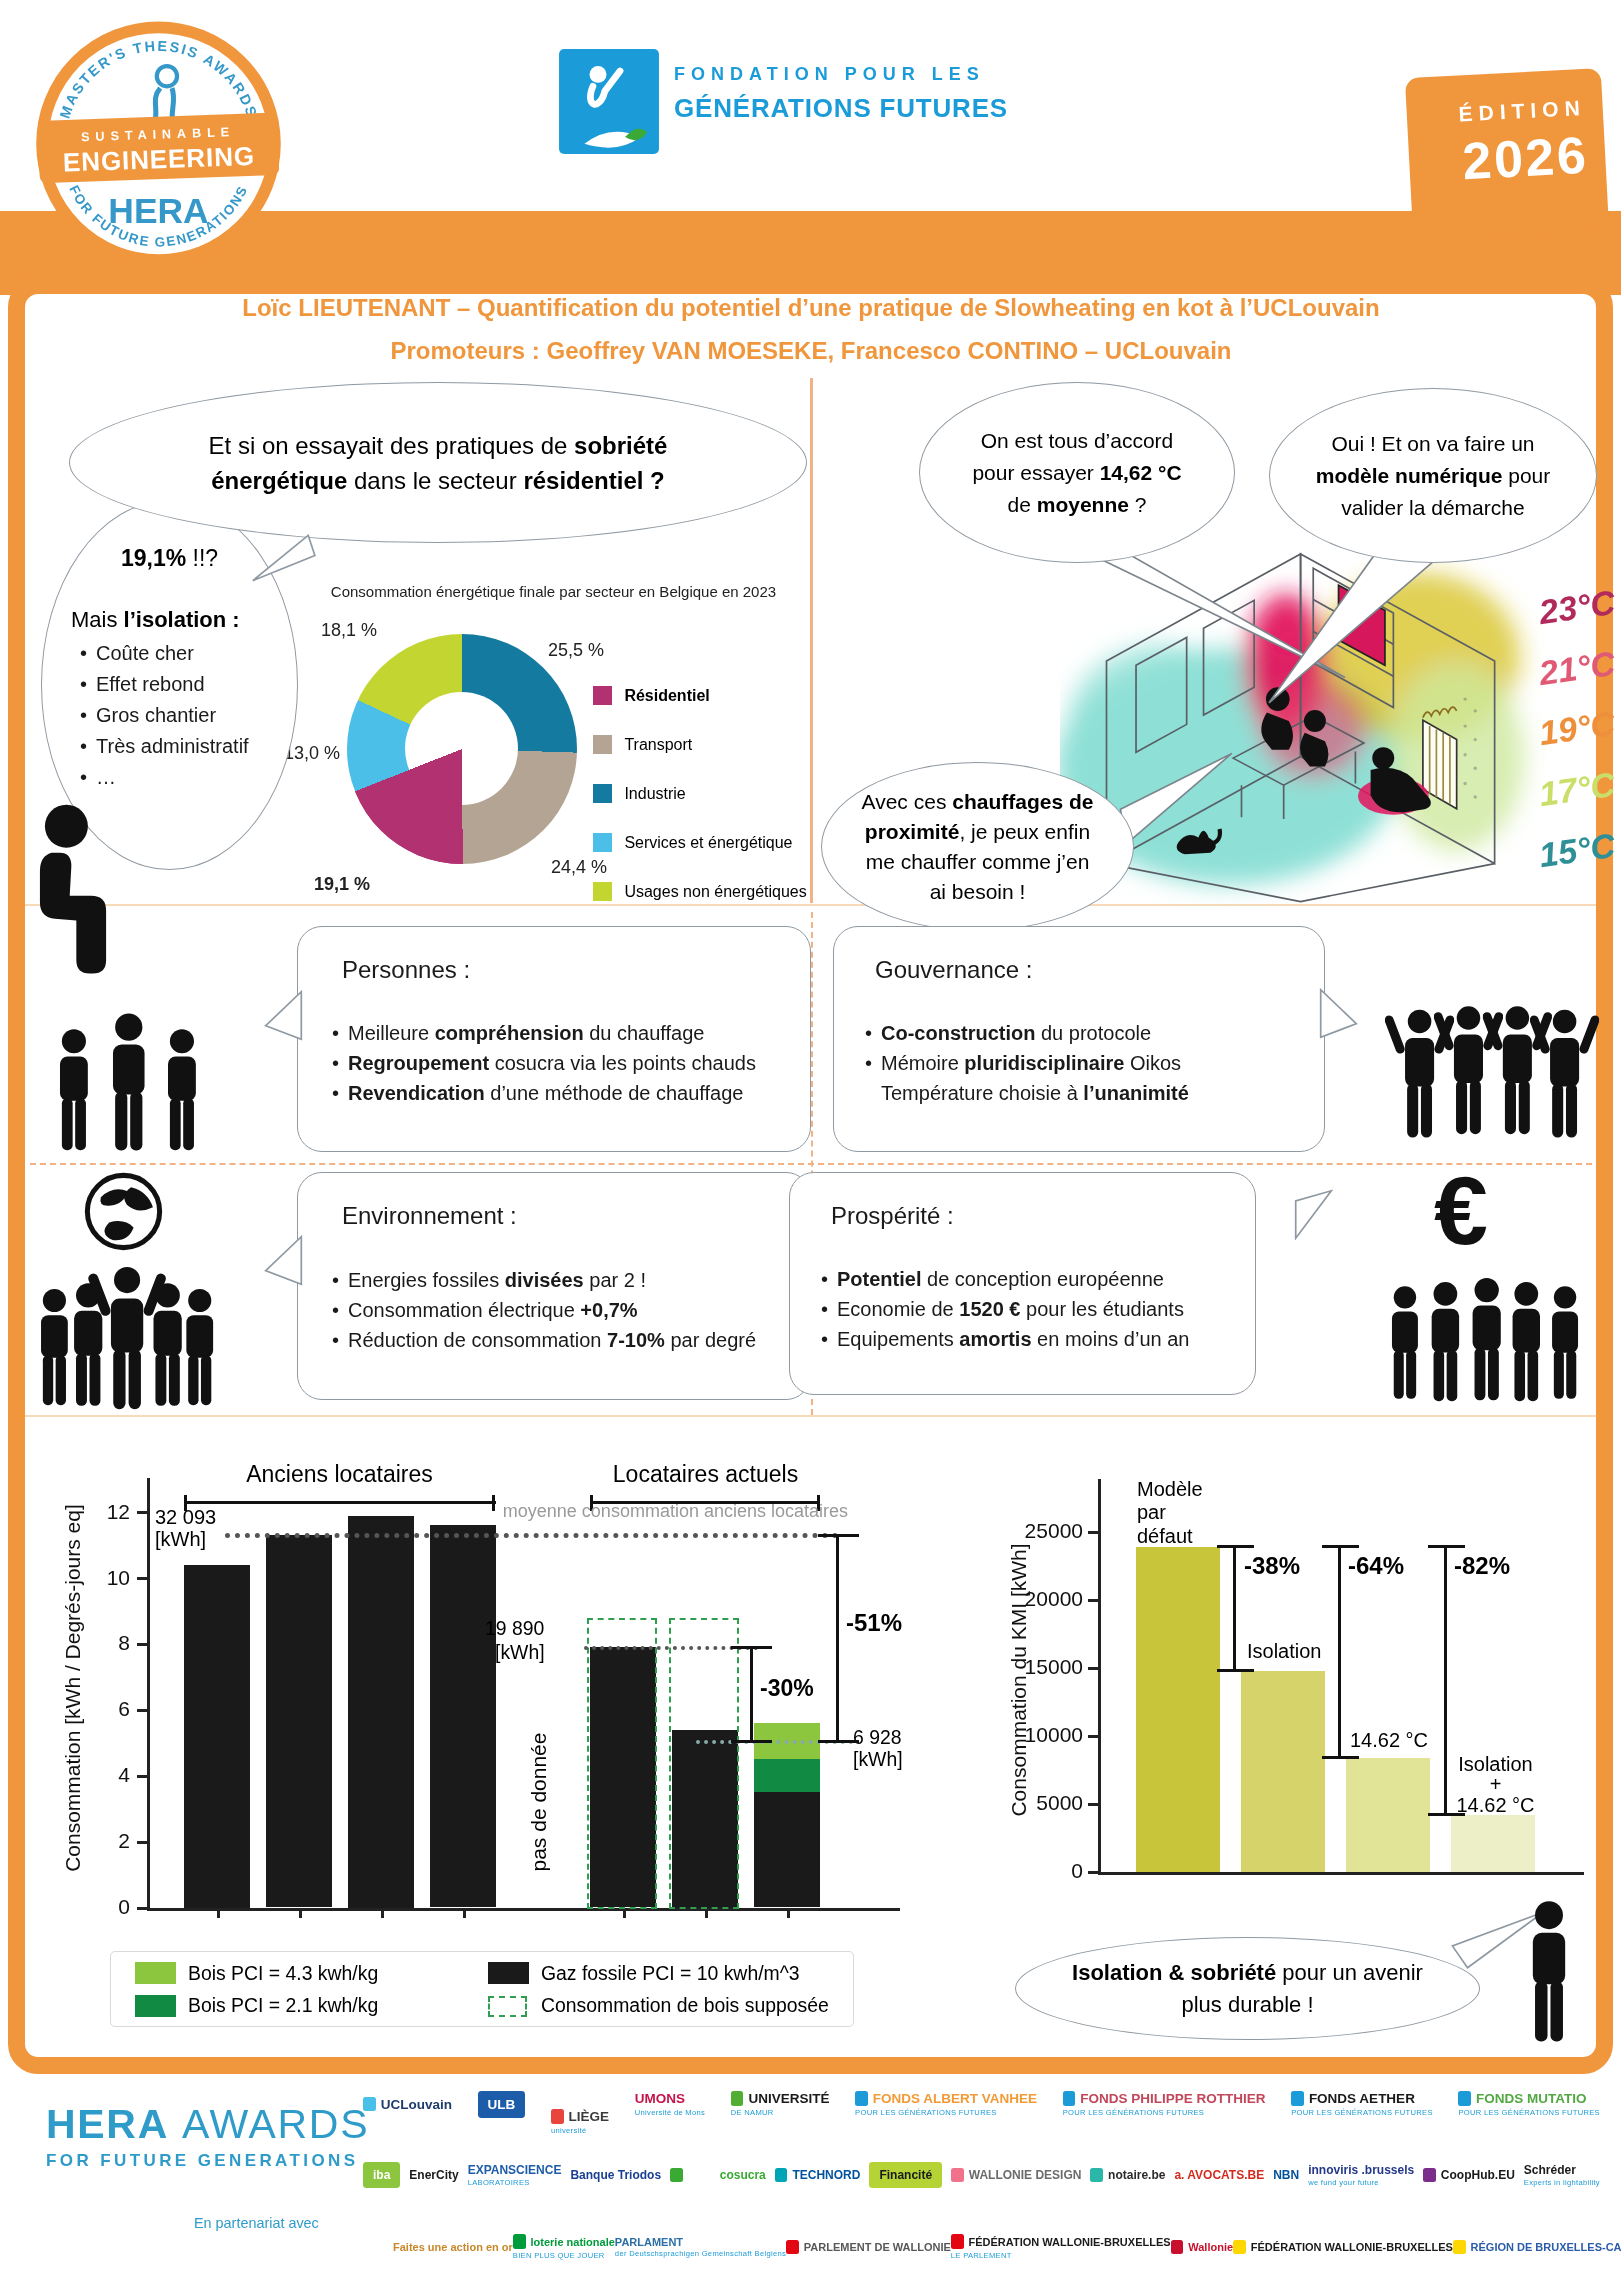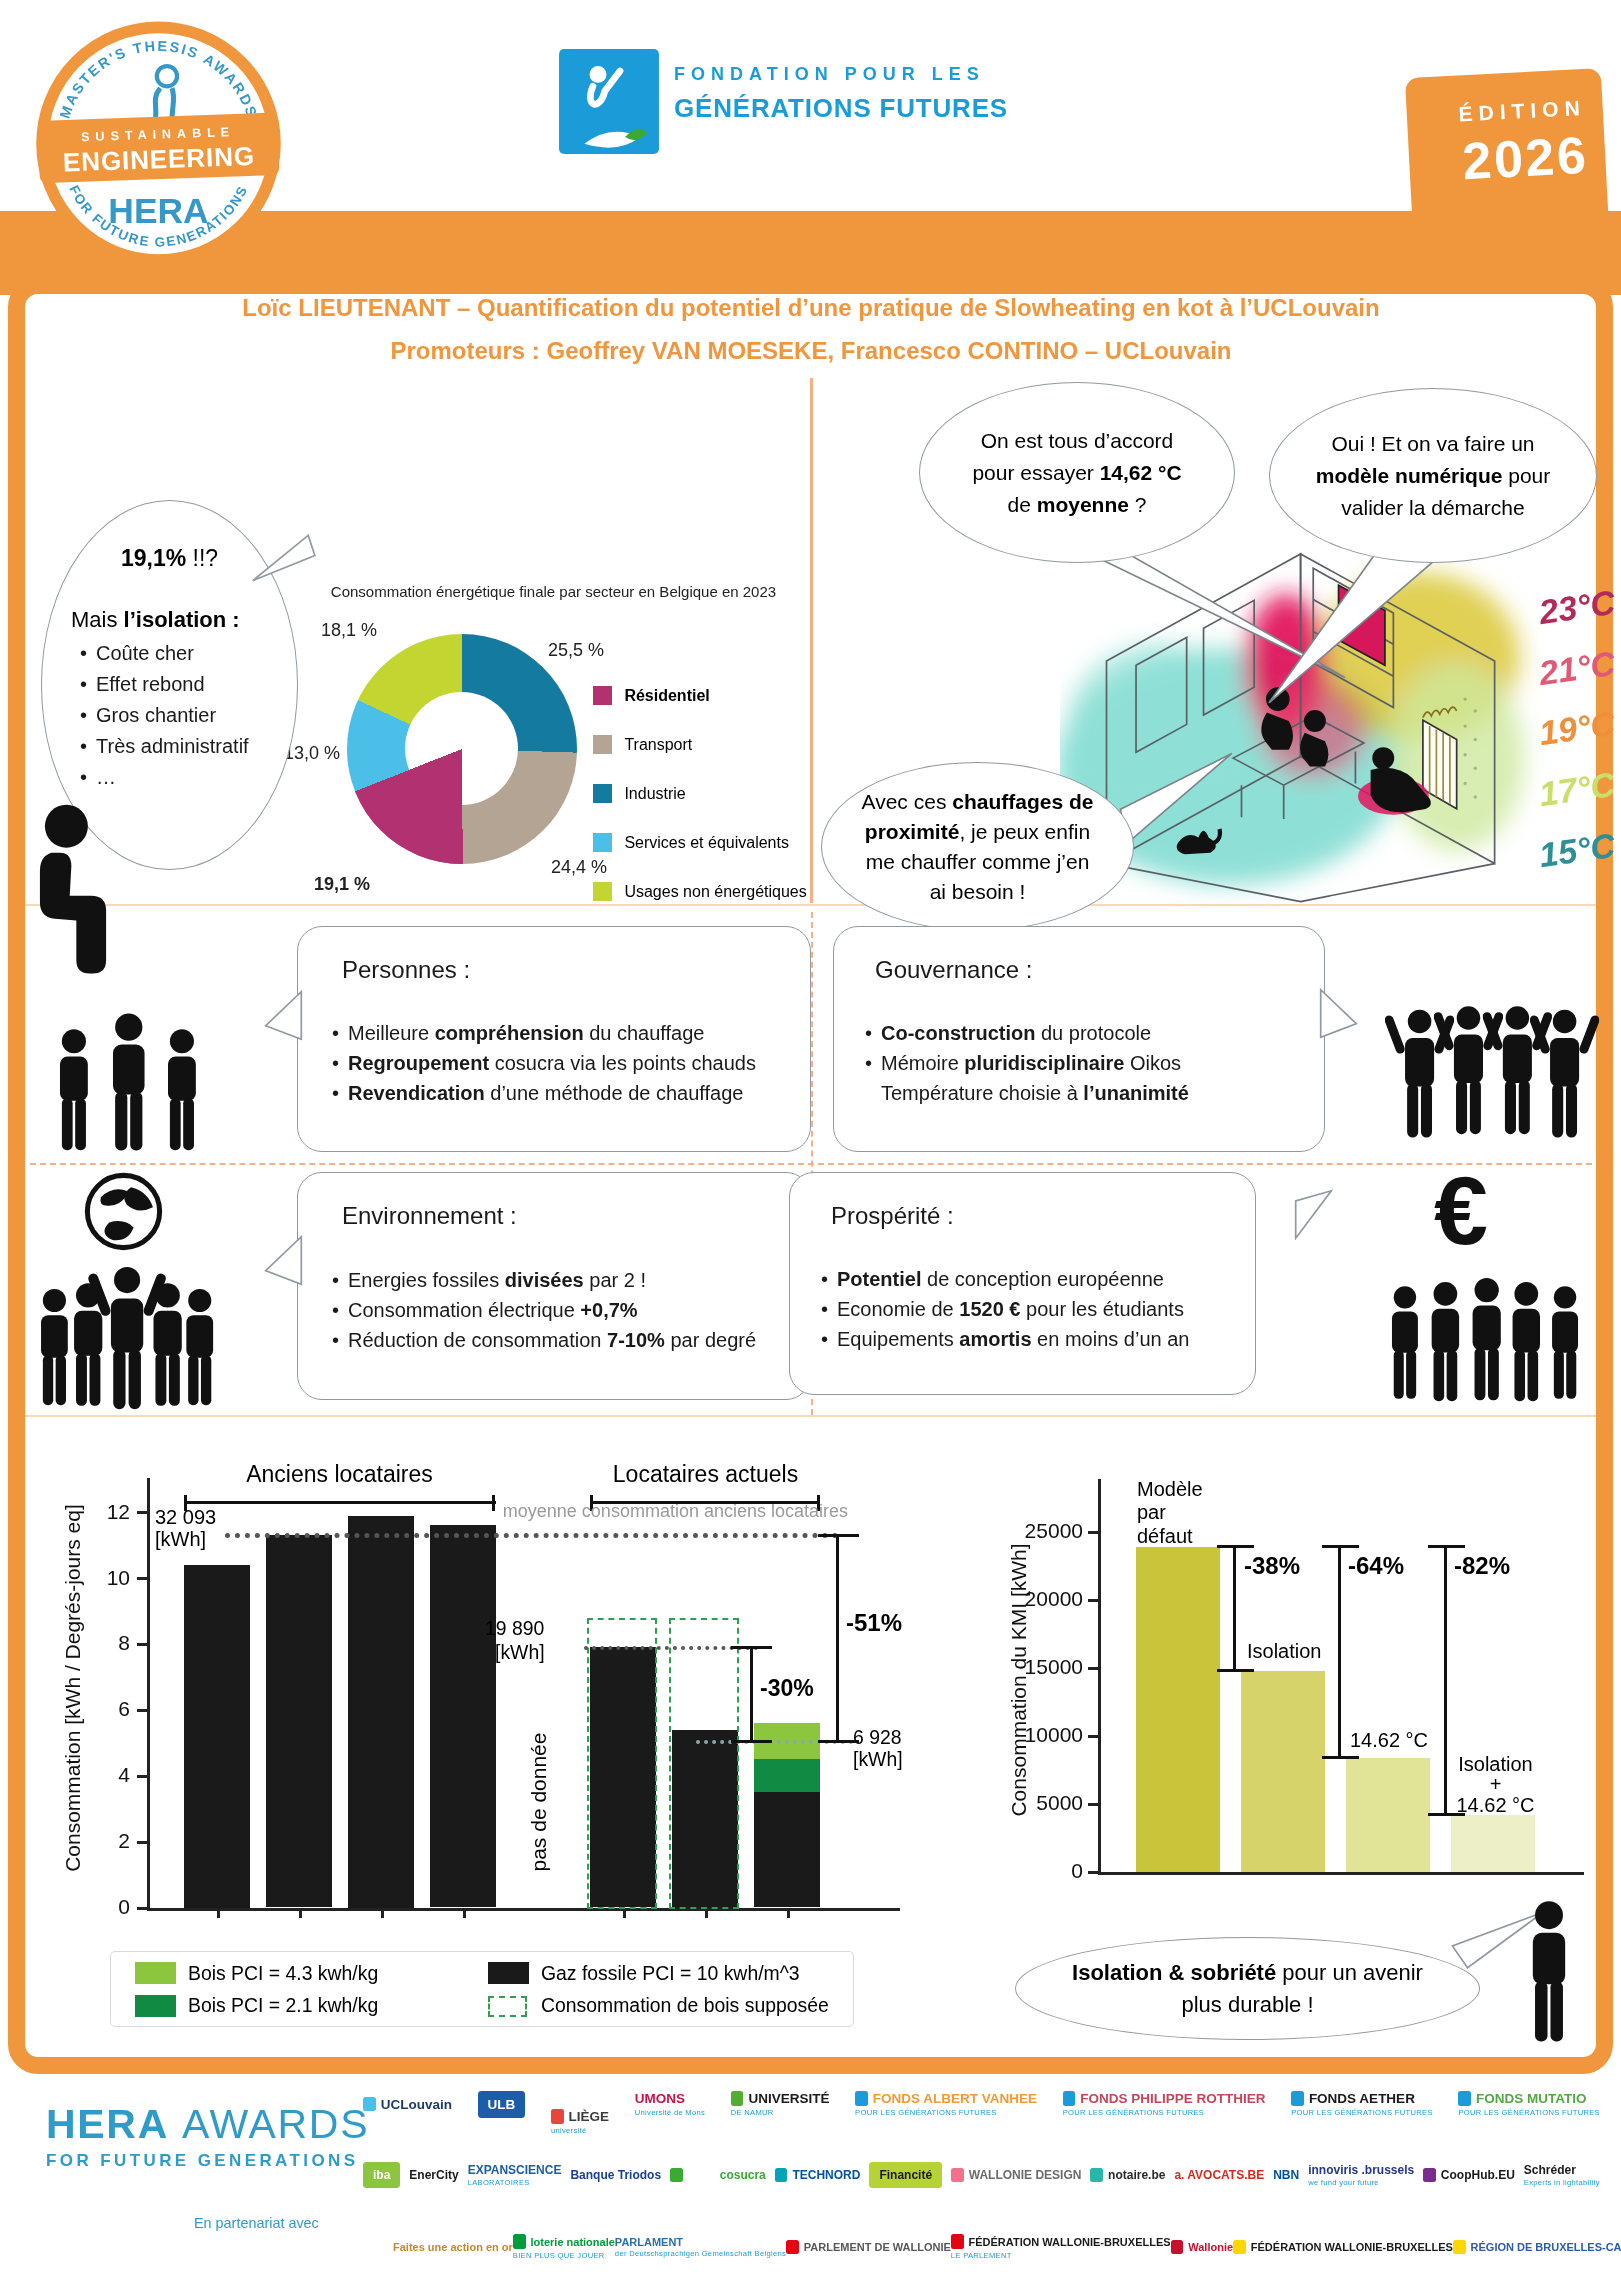--- a/index.html
+++ b/index.html
@@ -102,20 +102,23 @@
     <div class="orange" style="font-size:24px;font-weight:700">Loïc LIEUTENANT – Quantification du potentiel d’une pratique de Slowheating en kot à l’UCLouvain</div>
     <div class="orange" style="font-size:24px;font-weight:700;margin-top:15px">Promoteurs : Geoffrey VAN MOESEKE, Francesco CONTINO – UCLouvain</div>
   </div>
 
   <div class="divider" style="left:810px;top:378px;width:2.5px;height:525px;background:#f4b183"></div>
   <div class="divider" style="left:25px;top:904px;width:1571px;height:1.7px;background:#f8d9b8"></div>
   <div class="divider" style="left:30px;top:1163px;width:1562px;border-top:2.5px dashed #f4b183"></div>
   <div class="divider" style="left:811px;top:912px;height:503px;border-left:2.5px dashed #f4b183"></div>
   <div class="divider" style="left:25px;top:1415px;width:1571px;height:1.7px;background:#f8d9b8"></div>
 
+  <div class="ebubble" style="left:69px;top:382px;width:736px;height:159px">
+    <div style="width:557px;font-size:24px;line-height:35px"><span>Et si on essayait des pratiques de </span><span class="b">sobriété énergétique</span><span> dans le secteur </span><span class="b">résidentiel ?</span></div>
+  </div>
   <svg class="tail" style="left:249px;top:532px" width="68" height="52" viewBox="0 0 80 62">
     <polygon points="70,4 78,28 4,58" fill="#fff" stroke="#8f99a2" stroke-width="2"></polygon>
   </svg>
 
   <div class="ebubble" style="left:41px;top:500px;width:255px;height:368px;z-index:5;align-items:flex-start">
     <div style="padding:44px 29px 0 29px;text-align:left;width:100%">
       <div style="font-size:23px;text-align:center"><span class="b">19,1%</span><span> !!?</span></div>
       <div style="font-size:22px;margin-top:35px"><span>Mais </span><span class="b">l’isolation :</span></div>
       <div class="blist" id="think-bullets" style="margin-top:5px;line-height:31px">
           <div class="bitem">
@@ -163,21 +166,21 @@
       <div class="legend-item" style="position: absolute; left: 314px; top: 81px; display: flex; align-items: center; gap: 12px;">
         <span class="lg-sq" style="background: rgb(179, 164, 147);"></span>
         <span style="font-size: 16px;">Transport</span>
       </div>
       <div class="legend-item" style="position: absolute; left: 314px; top: 130px; display: flex; align-items: center; gap: 12px;">
         <span class="lg-sq" style="background: rgb(20, 122, 159);"></span>
         <span style="font-size: 16px;">Industrie</span>
       </div>
       <div class="legend-item" style="position: absolute; left: 314px; top: 179px; display: flex; align-items: center; gap: 12px;">
         <span class="lg-sq" style="background: rgb(75, 191, 232);"></span>
-        <span style="font-size: 16px;">Services et équivalents</span>
+        <span style="font-size: 16px;">Services et énergétique</span>
       </div>
       <div class="legend-item" style="position: absolute; left: 314px; top: 228px; display: flex; align-items: center; gap: 12px;">
         <span class="lg-sq" style="background: rgb(194, 213, 49);"></span>
         <span style="font-size: 16px;">Usages non énergétiques</span>
       </div>
     </div>
 
   <svg class="abs" style="left:1060px;top:505px;z-index:4" width="498" height="405" viewBox="0 0 590 480">
     <defs>
         <filter id="blur1" x="-40%" y="-40%" width="180%" height="180%">

